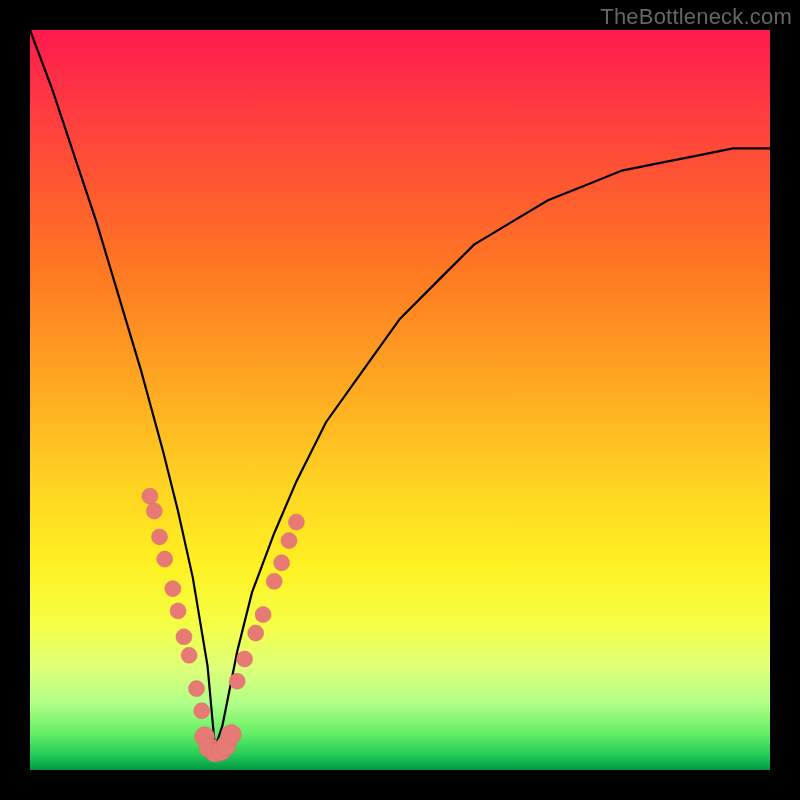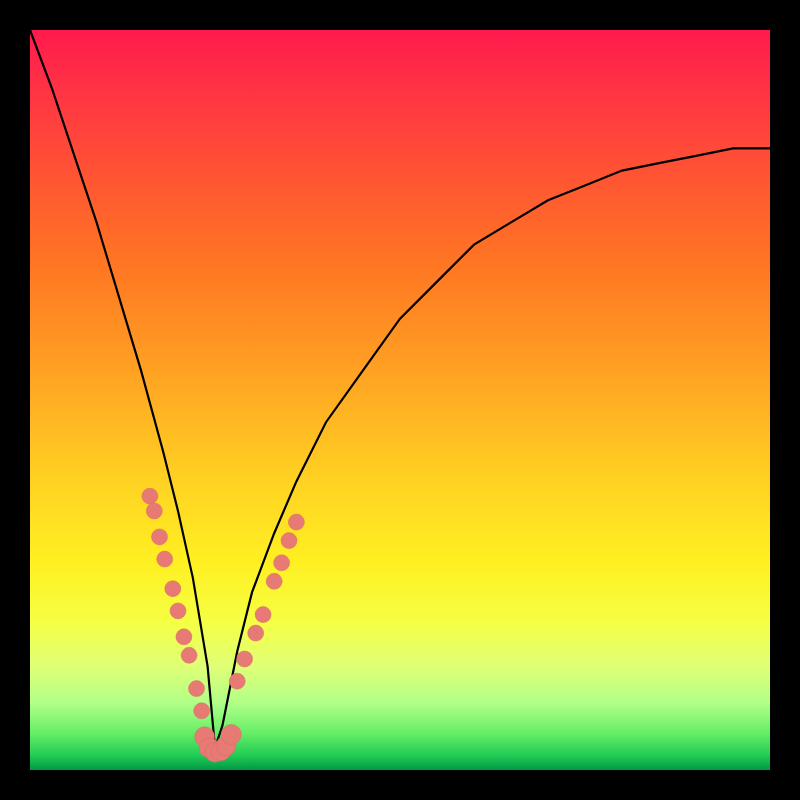--- a/index.html
+++ b/index.html
@@ -112,14 +112,15 @@
           <circle cx="179.1" cy="717.8" r="10" class="blob"></circle>
           <circle cx="185.0" cy="722.2" r="10" class="blob"></circle>
           <circle cx="190.9" cy="720.8" r="10" class="blob"></circle>
           <circle cx="196.1" cy="715.6" r="10" class="blob"></circle>
           <circle cx="201.3" cy="704.5" r="10" class="blob"></circle>
         </g>
     </svg>
 
   </div>
 
+  <div class="watermark">TheBottleneck.com</div>
 
 </div>
 
 </body></html>

